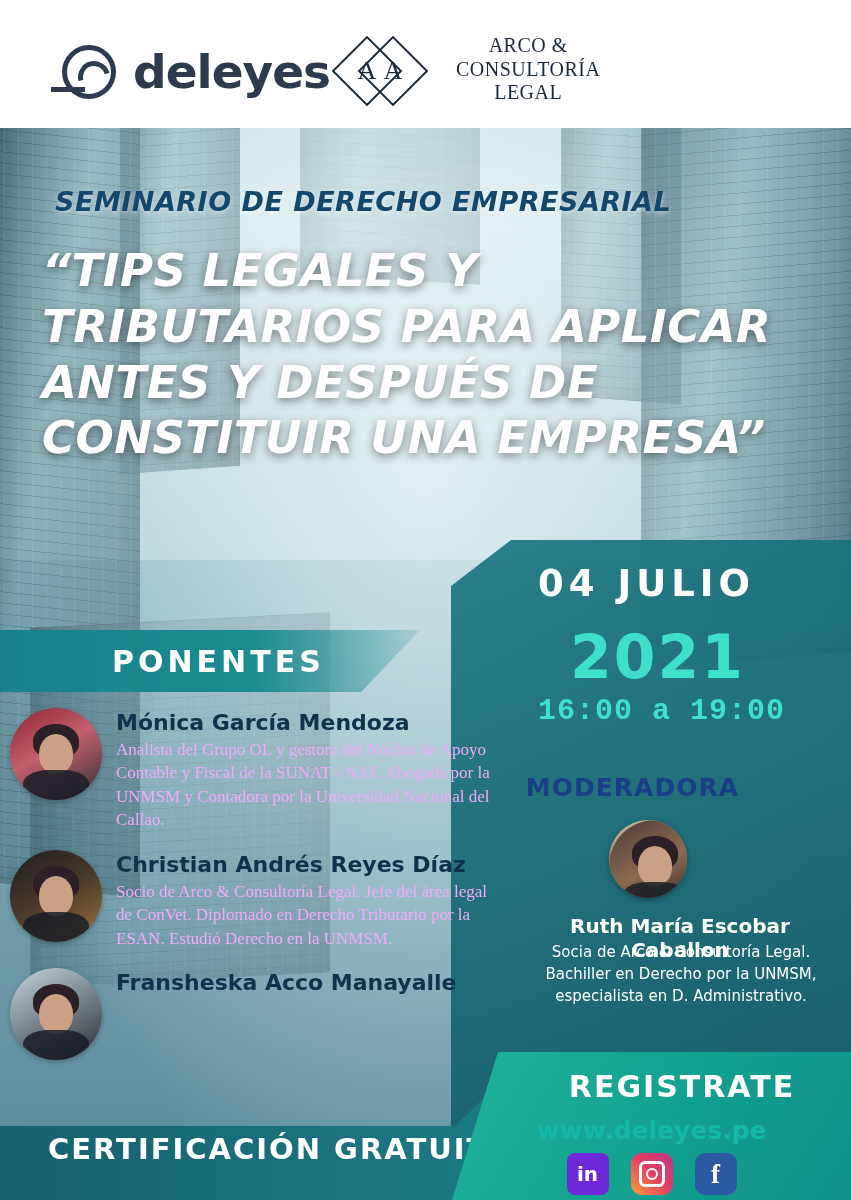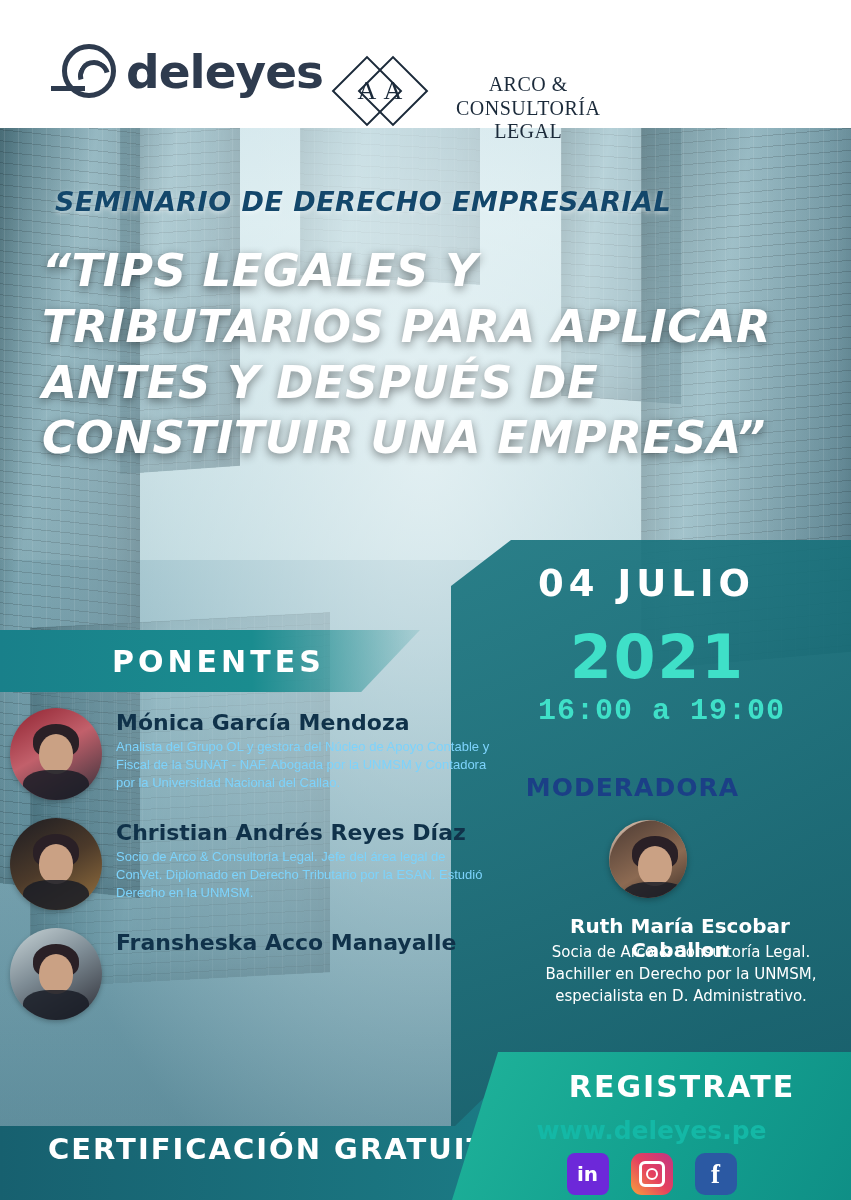--- a/index.html
+++ b/index.html
@@ -54,21 +54,21 @@
 
   
   .topbar {
     position: absolute;
     left: 0; top: 0;
     width: 851px; height: 128px;
     background: #ffffff;
   }
   .logo-deleyes {
     position: absolute; left: 62px; top: 44px;
-    display: flex; align-items: flex-start; gap: 10px;
+    display: flex; align-items: flex-end; gap: 17px;
   }
   .swirl {
     width: 54px; height: 54px; border-radius: 50%;
     border: 5px solid #2e3b4e;
     position: relative;
     box-sizing: border-box;
   }
   .swirl::after {
     content: ""; position: absolute; left: 11px; top: 11px;
     width: 22px; height: 22px; border-radius: 50%;
@@ -101,21 +101,20 @@
     transform: rotate(-45deg);
     display: flex; align-items: center; justify-content: center;
     font-size: 26px; color: #1b2a3a; font-family: "Liberation Serif", serif;
   }
   .ad1 { left: 2px; }
   .ad2 { left: 28px; }
   .arco-text {
     font-family: "Liberation Serif", serif;
     color: #1b2a3a; font-size: 20px; line-height: 1.18; text-align: center;
     letter-spacing: .5px;
-    margin-top: 39px;
   }
 
   
   .seminar-label {
     position: absolute; left: 55px; top: 186px;
     font-family: "DejaVu Sans", sans-serif;
     font-weight: bold; font-style: italic;
     font-size: 27px; letter-spacing: .5px;
     color: #13476b;
     text-shadow: 0 2px 5px rgba(255,255,255,.55);
@@ -269,22 +268,22 @@
     position: absolute; left: 50%; bottom: -4px; transform: translateX(-50%);
     width: 66px; height: 34px; border-radius: 40% 40% 0 0;
     background: rgba(25,28,38,.85);
   }
   .sp-text { padding-top: 2px; }
   .sp-name {
     font-family: "DejaVu Sans", sans-serif;
     font-weight: bold; font-size: 22px; color: #10324a; margin-bottom: 3px;
   }
   .sp-bio {
-    font-family: Liberation Sans, sans-serif;
-    font-size: 13px; line-height: 1.38; color: #7dd3fc; width: 378px;
+    font-family: Liberation Serif, serif;
+    font-size: 17px; line-height: 1.38; color: #f0abfc; width: 378px;
   }
 </style>
 </head>
 <body>
 
 <div class="poster">
 
   <div class="bg">
     <div class="sky"></div>
     <div class="tower t5">

